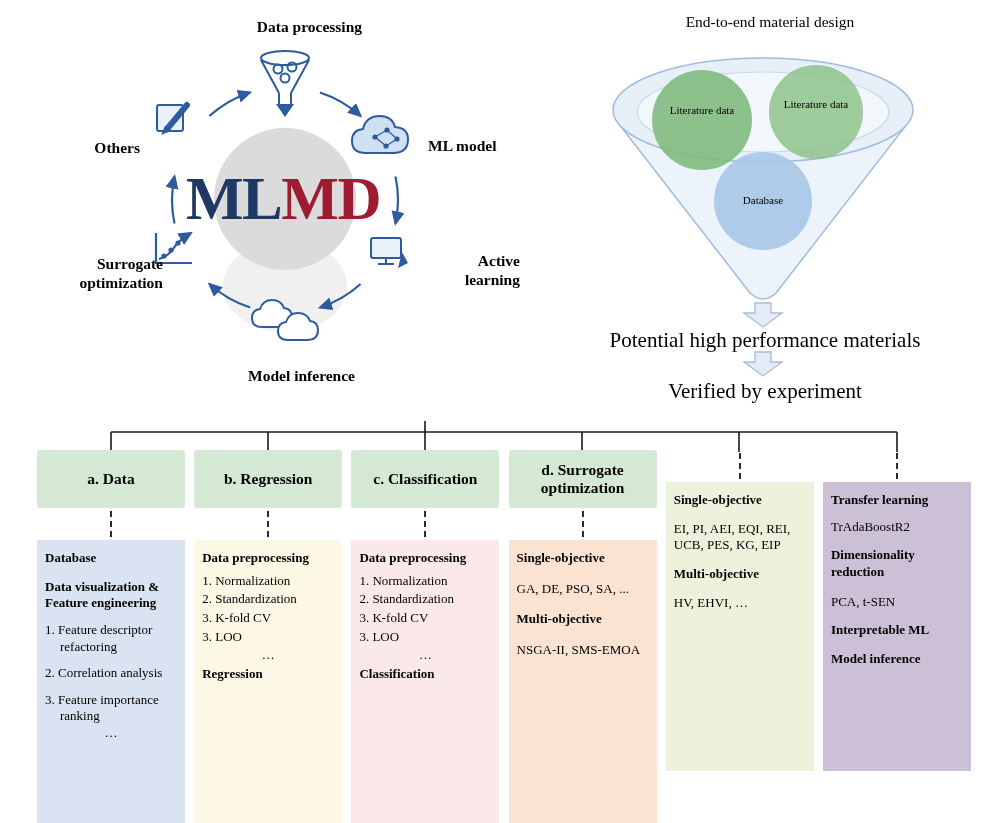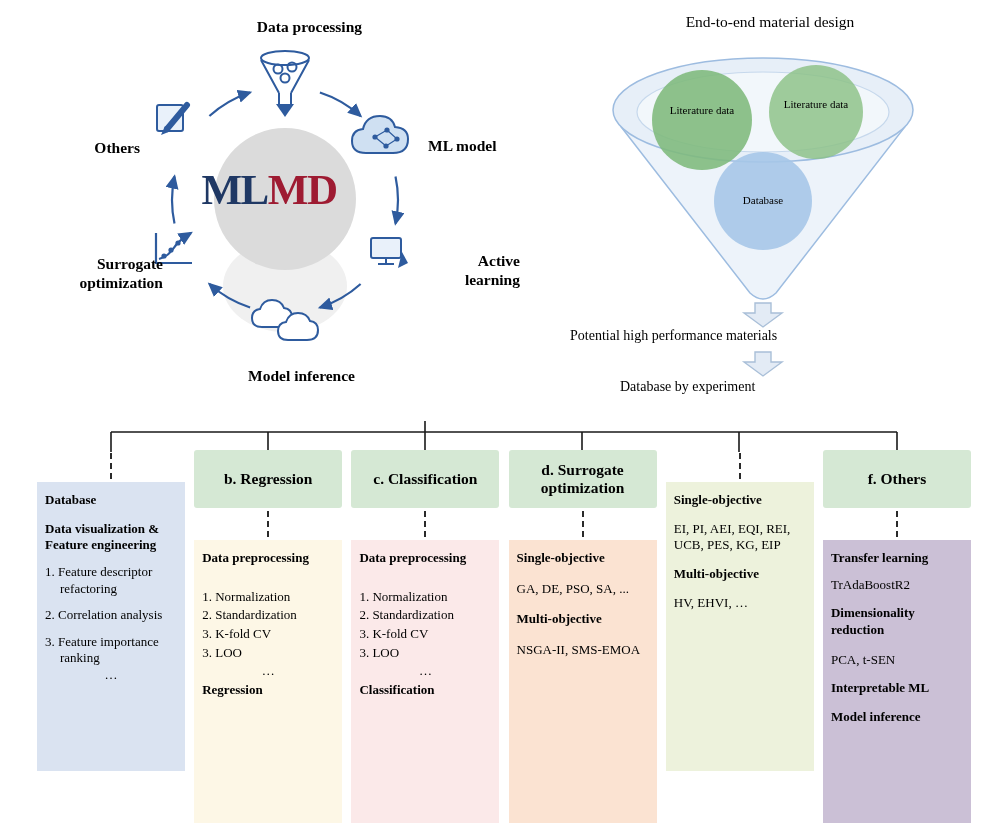--- a/index.html
+++ b/index.html
@@ -1,41 +1,41 @@
 <!DOCTYPE html>
 <html><head>
 <meta charset="utf-8">
 <style>
   html,body{margin:0;padding:0}
   body{width:984px;height:823px;position:relative;background:#ffffff;color:#000;
        font-family:"Liberation Serif",serif;overflow:hidden}
   .abs{position:absolute}
   svg{display:block}
   .cycle-label{position:absolute;font-weight:bold;font-size:15.5px;line-height:1.22;text-align:right}
-  .mlmd{position:absolute;left:159px;top:168px;width:220px;text-align:center;font-weight:bold;
-        font-size:43px;letter-spacing:-1.5px;line-height:1}
+  .mlmd{position:absolute;left:173px;top:168px;width:220px;text-align:center;font-weight:bold;
+        font-size:61px;letter-spacing:-1.5px;line-height:1}
   .mlmd .ml{color:#1F3864}
   .mlmd .md{color:#9E1B32}
   .funnel-title{position:absolute;left:620px;top:13px;width:300px;text-align:center;
         font-weight:normal;font-size:15.5px}
   .bubble-label{position:absolute;text-align:center;font-size:11px;line-height:1.25}
-  .flow-text{position:absolute;text-align:left;font-size:14px}
+  .flow-text{position:absolute;text-align:center;font-size:21px}
   .tree{position:absolute;left:37px;top:450px;width:934px;display:flex;gap:9.2px}
   .col{width:148px}
   .col-header{height:58px;background:#D5E8D4;border-radius:3px;display:flex;align-items:center;
         justify-content:center;text-align:center;font-weight:bold;font-size:15.5px;line-height:1.18;
         padding:0 8px}
   .col-dash{width:0;height:26px;border-left:2.5px dashed #2a2a2a;margin:3px auto}
   .col-body{height:273px;padding:10px 8px 6px;font-size:13px;line-height:1.28}
   .cb0{background:#DAE3F1}.cb1{background:#FDF7E6}.cb2{background:#FBE9E9}
   .cb3{background:#FBE3D2}.cb4{background:#EDF2DC}.cb5{background:#CBC0D6}
   .b{font-weight:bold}
   .item{padding-left:15px;text-indent:-15px}
   .dots{text-align:center}
-  .sp2{margin-bottom:2px}.sp4{margin-bottom:4px}.sp6{margin-bottom:22px}.sp8{margin-bottom:13px}
+  .sp2{margin-bottom:2px}.sp4{margin-bottom:4px}.sp6{margin-bottom:6px}.sp8{margin-bottom:13px}
   .sp10{margin-bottom:10px}.sp12{margin-bottom:12px}.sp14{margin-bottom:14px}
   .left{text-align:left}
 </style>
 </head>
 <body>
 
 <svg class="abs" style="left:0;top:0" width="540" height="410" viewBox="0 0 540 410">
   <defs>
     <marker id="arr" markerWidth="9" markerHeight="9" refX="5.5" refY="3" orient="auto">
       <path d="M0,0 L6.5,3 L0,6 Z" fill="#2E5B9E"></path>
@@ -113,29 +113,30 @@
   <circle cx="256" cy="112" r="47" fill="#8BC185" fill-opacity="0.82"></circle>
   <circle cx="203" cy="201" r="49" fill="#A6C6E8" fill-opacity="0.9"></circle>
   <path d="M195 303 L211 303 L211 313 L222 313 L203 327 L184 313 L195 313 Z" fill="#E3EBF5" stroke="#A9BFD8" stroke-width="1.4"></path>
   <path d="M195 352 L211 352 L211 362 L222 362 L203 376 L184 362 L195 362 Z" fill="#E3EBF5" stroke="#A9BFD8" stroke-width="1.4"></path>
 </svg>
 
 <div class="bubble-label" style="left:655px;top:104px;width:94px">Literature data</div>
 <div class="bubble-label" style="left:771px;top:98px;width:90px">Literature data</div>
 <div class="bubble-label" style="left:717px;top:194px;width:92px">Database</div>
 <div class="flow-text" style="left:570px;top:328px;width:390px">Potential high performance materials</div>
-<div class="flow-text" style="left:620px;top:379px;width:290px">Database by experiment</div>
+<div class="flow-text" style="left:620px;top:379px;width:290px">Verified by experiment</div>
 
 <svg class="abs" style="left:0;top:418px" width="984" height="34" viewBox="0 0 984 34">
   <path d="M111 14 H897 M111 14 V34 M268 14 V34 M425 3 V34 M582 14 V34 M739 14 V34 M897 14 V34" stroke="#1a1a1a" stroke-width="1.6" fill="none"></path>
 </svg>
 
 <div class="tree">
 
   <div class="col">
+    <div class="col-header">a. Data</div>
     <div class="col-dash"></div>
     <div class="col-body cb0">
       <div class="b sp12">Database</div>
       <div class="b sp10">Data visualization &amp; Feature engineering</div>
       <div class="item sp10">1. Feature descriptor refactoring</div>
       <div class="item sp10">2. Correlation analysis</div>
       <div class="item">3. Feature importance ranking</div>
       <div class="dots">…</div>
     </div>
   </div>
@@ -183,21 +184,20 @@
     <div class="col-dash"></div>
     <div class="col-body cb4">
       <div class="b sp12">Single-objective</div>
       <div class="sp12">EI, PI,  AEI, EQI, REI, UCB, PES, KG, EIP</div>
       <div class="b sp12">Multi-objective</div>
       <div>HV, EHVI, …</div>
     </div>
   </div>
 
   <div class="col">
-    <div class="col-header">f. Others</div>
     <div class="col-dash"></div>
     <div class="col-body cb5">
       <div class="b sp10">Transfer learning</div>
       <div class="sp12">TrAdaBoostR2</div>
       <div class="b sp8">Dimensionality reduction</div>
       <div class="sp12">PCA, t-SEN</div>
       <div class="b sp12">Interpretable ML</div>
       <div class="b">Model inference</div>
     </div>
   </div>

